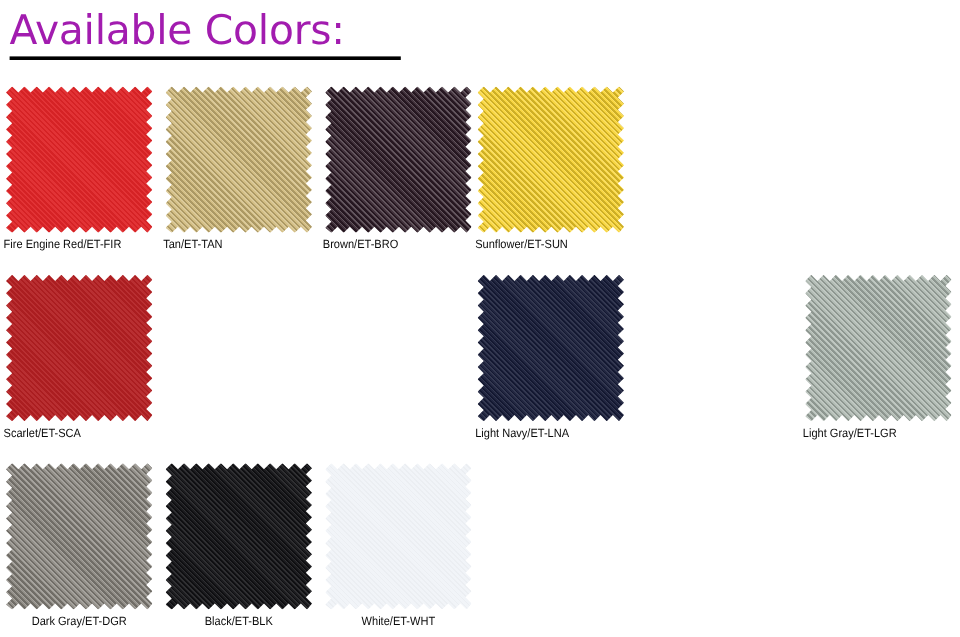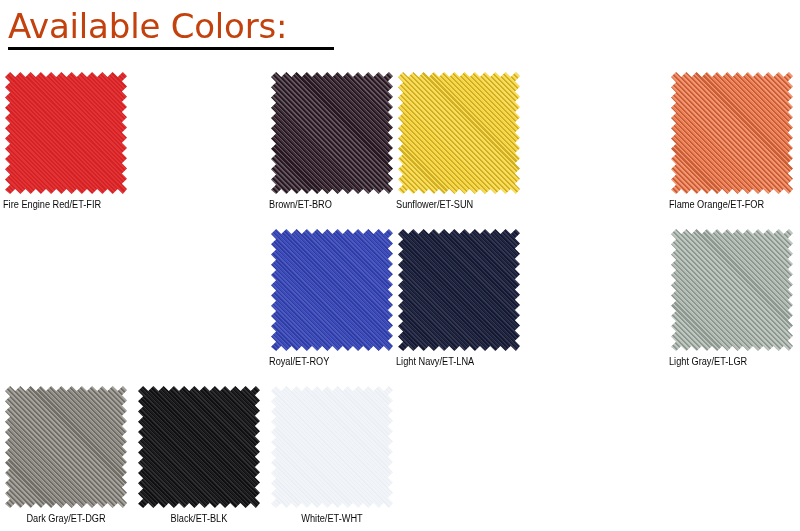--- a/index.html
+++ b/index.html
@@ -22,21 +22,21 @@
     left: 8px;
     top: 6px;
     width: 330px;
   }
   #page-title {
     font-family: "DejaVu Sans", sans-serif;
     font-size: 34px;
     font-weight: 400;
     line-height: 40px;
     letter-spacing: -0.2px;
-    color: #c2410c;
+    color: #a21caf;
     white-space: nowrap;
   }
   #title-rule {
     margin-top: 1px;
     height: 3px;
     background: #000000;
     width: 326px;
   }
 
   
@@ -183,45 +183,45 @@
 </div>
 
 <div id="swatch-grid">
     <div class="swatch-row">
       <div class="swatch-cell c0">
         <div class="chip-wrap">
           <div class="chip tex-soft" title="Fire Engine Red/ET-FIR" style="background: rgb(224, 36, 39);"></div>
         </div>
         <div class="swatch-label">Fire Engine Red/ET-FIR</div>
       </div>
+      <div class="swatch-cell c1">
+        <div class="chip-wrap">
+          <div class="chip tex-strong" title="Tan/ET-TAN" style="background: rgb(207, 184, 120);"></div>
+        </div>
+        <div class="swatch-label">Tan/ET-TAN</div>
+      </div>
       <div class="swatch-cell c2">
         <div class="chip-wrap">
           <div class="chip tex-strong" title="Brown/ET-BRO" style="background: rgb(45, 27, 38);"></div>
         </div>
         <div class="swatch-label">Brown/ET-BRO</div>
       </div>
       <div class="swatch-cell c3">
         <div class="chip-wrap">
           <div class="chip tex-strong" title="Sunflower/ET-SUN" style="background: rgb(248, 210, 44);"></div>
         </div>
         <div class="swatch-label">Sunflower/ET-SUN</div>
-      </div>
-      <div class="swatch-cell c5">
-        <div class="chip-wrap">
-          <div class="chip tex-strong" title="Flame Orange/ET-FOR" style="background: rgb(238, 114, 67);"></div>
-        </div>
-        <div class="swatch-label">Flame Orange/ET-FOR</div>
       </div>
     </div>
     <div class="swatch-row">
-      <div class="swatch-cell c2">
-        <div class="chip-wrap">
-          <div class="chip " title="Royal/ET-ROY" style="background: rgb(50, 66, 181);"></div>
-        </div>
-        <div class="swatch-label">Royal/ET-ROY</div>
+      <div class="swatch-cell c0">
+        <div class="chip-wrap">
+          <div class="chip tex-soft" title="Scarlet/ET-SCA" style="background: rgb(180, 31, 34);"></div>
+        </div>
+        <div class="swatch-label">Scarlet/ET-SCA</div>
       </div>
       <div class="swatch-cell c3">
         <div class="chip-wrap">
           <div class="chip " title="Light Navy/ET-LNA" style="background: rgb(21, 26, 54);"></div>
         </div>
         <div class="swatch-label">Light Navy/ET-LNA</div>
       </div>
       <div class="swatch-cell c5">
         <div class="chip-wrap">
           <div class="chip tex-strong" title="Light Gray/ET-LGR" style="background: rgb(170, 181, 173);"></div>

